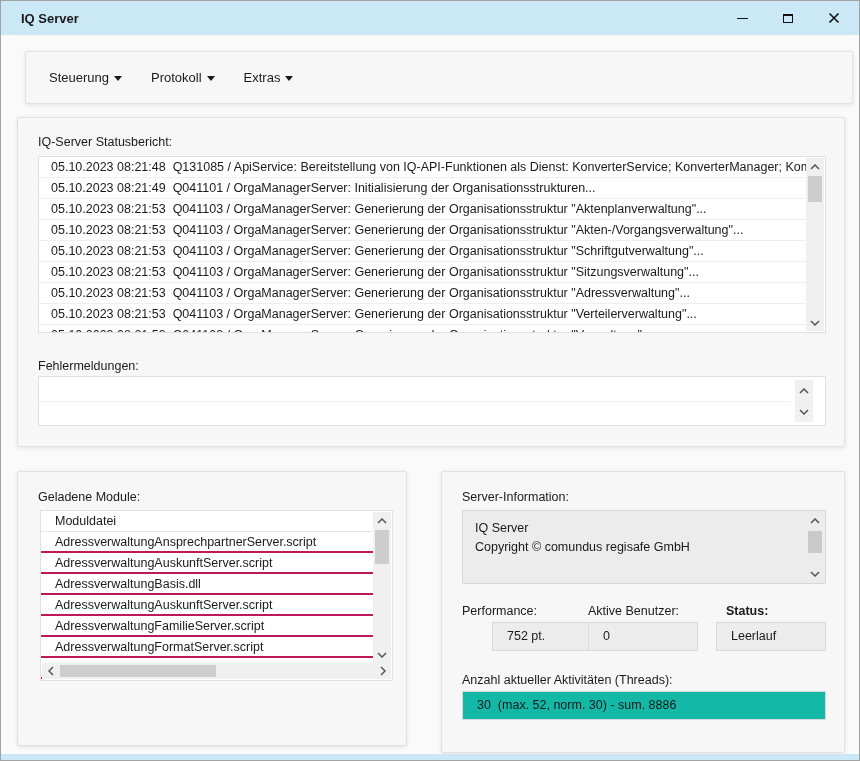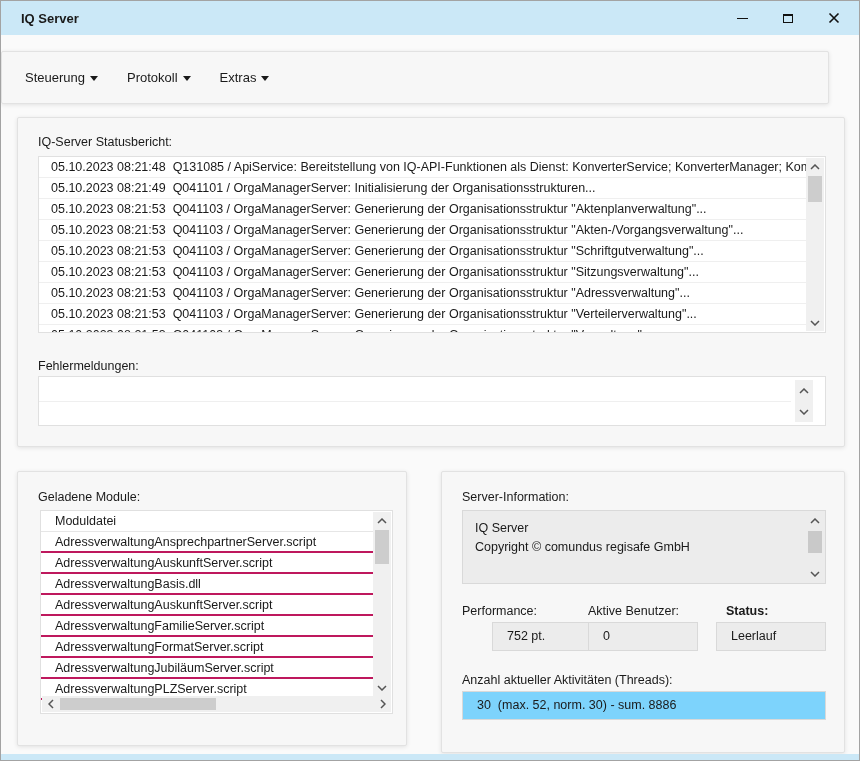--- a/index.html
+++ b/index.html
@@ -26,21 +26,21 @@
   .glyph-max{ width:10px; height:9px; border:1px solid #111; border-top:2px solid #111; background:transparent; }
 
   
   .group{
     position:absolute; background:#f7f7f7; border:1px solid #e2e2e2;
     border-radius:2px; box-shadow:0 1px 4px rgba(0,0,0,.10);
   }
   .grp-label{ position:absolute; font-size:12.5px; color:#1a1a1a; }
 
   
-  .menubar{ left:0; top:50px; width:828px; height:53px; display:flex; align-items:center; }
+  .menubar{ left:24px; top:50px; width:828px; height:53px; display:flex; align-items:center; }
   .menu-item{
     display:flex; align-items:center; font-size:13px; margin-left:17px; padding:6px 6px;
     cursor:default;
   }
   .menu-item + .menu-item{ }
   .tri-down{
     width:0; height:0; border-left:4px solid transparent; border-right:4px solid transparent;
     border-top:5px solid #1a1a1a; margin-left:5px; margin-top:2px;
   }
 
@@ -90,21 +90,21 @@
   .error-list{ left:20px; top:258px; width:788px; height:50px; }
   .error-sep{ position:absolute; left:0; top:24px; right:34px; height:1px; background:#efefef; }
   .mini-scroll{
     position:absolute; top:3px; right:12px; width:18px; height:42px; background:#f0f0f0;
   }
   .mini-scroll .sb-up{ top:2px; } .mini-scroll .sb-down{ bottom:2px; }
 
   
   .modules-group{ left:16px; top:470px; width:390px; height:275px; }
   .modules-label{ left:20px; top:18px; }
-  .module-list{ left:22px; top:38px; width:353px; height:204px; }
+  .module-list{ left:22px; top:38px; width:353px; height:171px; }
   .module-rows{ position:absolute; left:0; top:0; right:19px; }
   .module-list .vscroll{ bottom:17px; }
   .mod-thumb{ top:18px; height:34px; }
 
   
   .info-group{ left:440px; top:470px; width:404px; height:282px; }
   .info-label{ left:20px; top:18px; }
   .info-box{
     position:absolute; left:20px; top:38px; width:364px; height:74px;
     background:#ececec; border:1px solid #d9d9d9; overflow:hidden;
@@ -118,21 +118,21 @@
     position:absolute; top:150px; height:29px; background:#ececec; border:1px solid #d9d9d9;
     font-size:12.5px; line-height:27px; padding-left:14px; white-space:pre;
   }
   .fl-perf{ left:20px; } .fb-perf{ left:20px; width:108px;margin-left:30px; }
   .fl-users{ left:146px; } .fb-users{ left:146px; width:110px; }
   .fl-status{ left:284px;font-weight:bold; } .fb-status{ left:274px; width:110px; }
 
   .threads-label{ position:absolute; left:20px; top:201px; font-size:12.5px; }
   .threads-box{
     position:absolute; left:20px; top:219px; width:364px; height:29px;
-    background:#7dd3fc; border:1px solid #d9d9d9; font-size:12.5px; line-height:27px;
+    background:#14b8a6; border:1px solid #d9d9d9; font-size:12.5px; line-height:27px;
     padding-left:14px; white-space:pre;
   }
 
   
   .bottom-strip{
     position:absolute; left:0; bottom:0; width:100%; height:6px; background:#cbe8f7;
   }
 </style>
 </head>
 <body>

